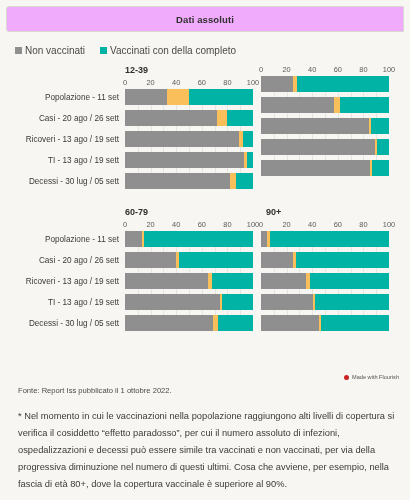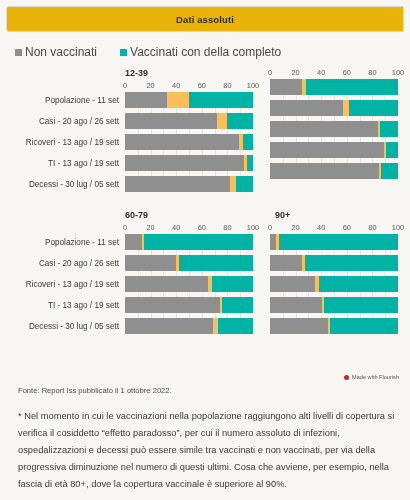--- a/index.html
+++ b/index.html
@@ -31,37 +31,37 @@
     font-size: 9.5px;
     font-weight: bold;
     letter-spacing: .1px;
     border: 1px solid #d9d7d2;
     box-sizing: border-box;
     color: #2f2f2d;
     cursor: pointer;
     user-select: none;
   }
   .tab.active {
-    background: #eab308;
+    background: #f0abfc;
     border-radius: 3px 0 0 3px;
   }
   .tab.inactive {
     background: #e2e1dd;
     border-left: none;
     border-radius: 0 3px 3px 0;
     font-weight: normal;
   }
 
   
   .legend {
     display: flex;
     align-items: center;
-    gap: 20px;
+    gap: 12px;
     padding: 13px 4px 0 15px;
-    font-size: 12px;
+    font-size: 10px;
     color: #4a4a47;
     flex-wrap: nowrap;
   }
   .legend-item {
     display: flex;
     align-items: center;
     gap: 3px;
     margin-right: 3px;
     white-space: nowrap;
   }
@@ -72,21 +72,21 @@
     flex: none;
   }
 
   
   .charts {
     position: relative;
     margin-top: 9px;
   }
   .chart-row {
     display: flex;
-    gap: 20px;
+    gap: 11px;
     padding: 0 10px 0 0;
     box-sizing: border-box;
   }
   .chart-row + .chart-row { margin-top: 13px; }
 
   .panel {
     position: relative;
     box-sizing: border-box;
   }
   .panel.p-left  { width: 250px; padding-left: 0; }

